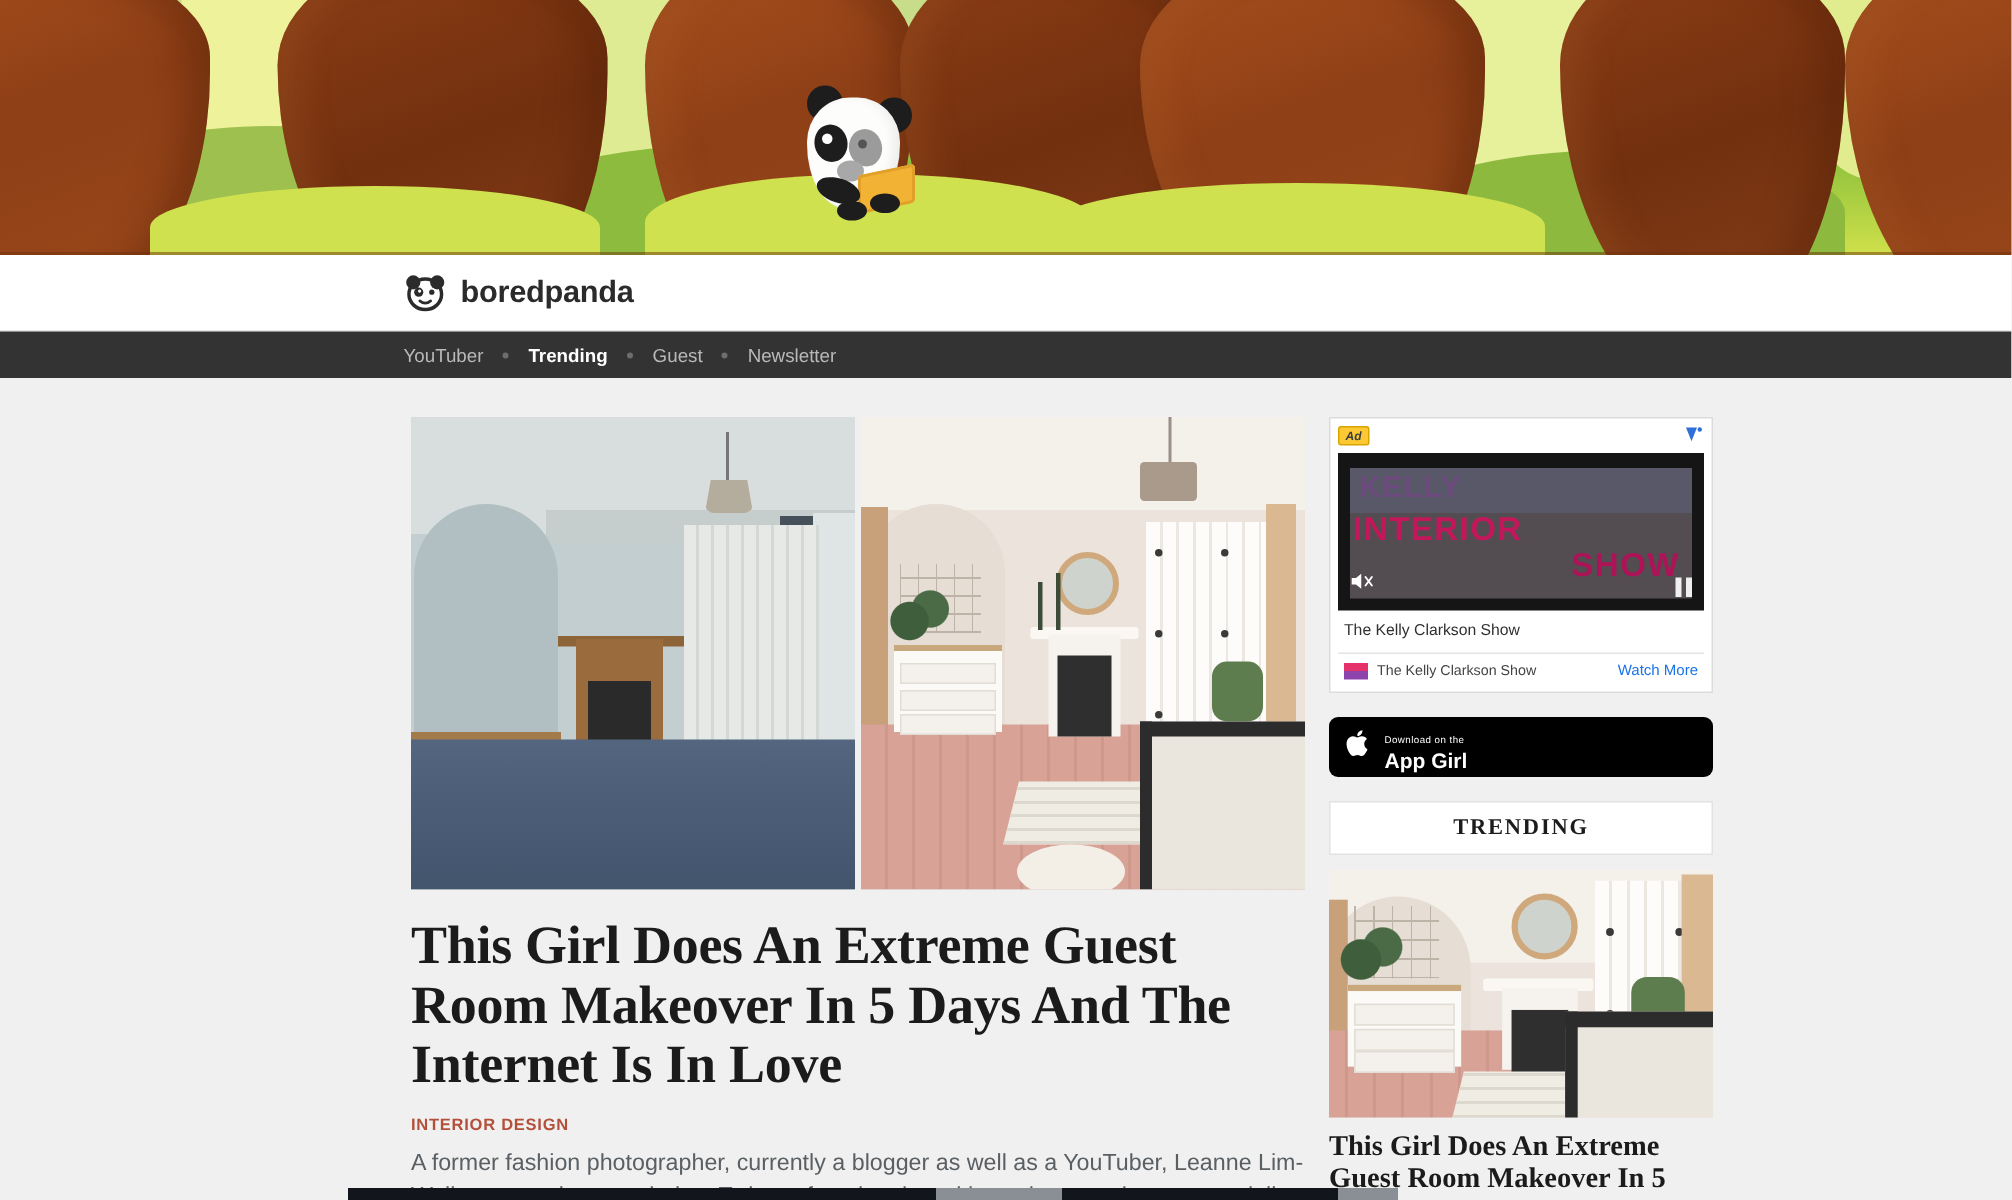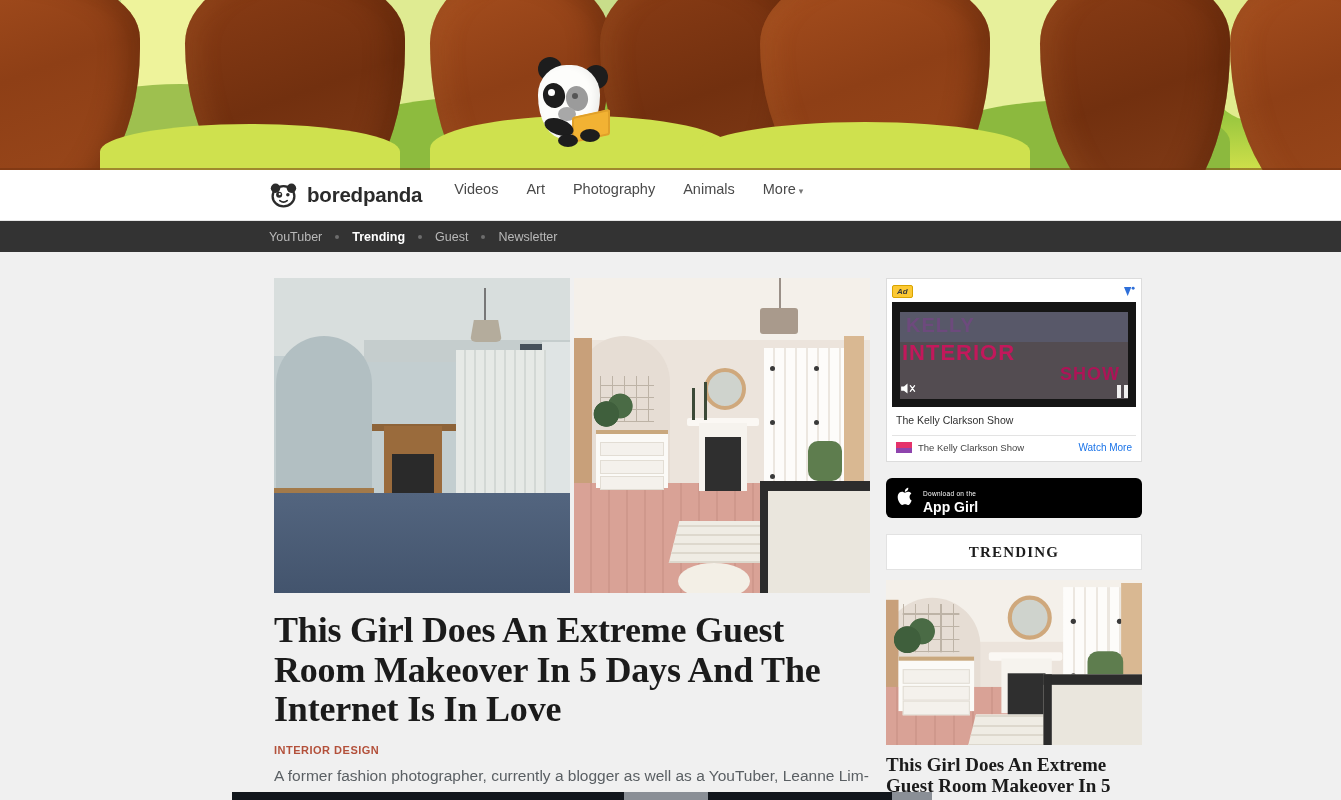--- a/index.html
+++ b/index.html
@@ -65,21 +65,21 @@
     position: absolute; left: 40px; top: 58px; width: 38px; height: 26px;
     background: #f2b233; border-radius: 3px; transform: skewY(-12deg);
     box-shadow: inset 0 0 0 2px #e0a02a;
   }
 
   
   .nav {
     height: 51px; background:#fff; border-bottom:1px solid #e7e7e7;
     display:flex; align-items:center;
   }
-  .nav-inner { width: 880px; margin-left: 269px; display:flex; align-items:flex-start; }
+  .nav-inner { width: 880px; margin-left: 269px; display:flex; align-items:flex-end; }
   .logo { display:flex; align-items:center; gap:9px; margin-right: 32px; cursor:pointer;}
   .logo-mark { width:29px; height:29px; }
   .logo-text { font-size: 20.5px; font-weight: 700; color:#2b2b2b; letter-spacing:-.2px; }
   .nav-links { display:flex; align-items:center; gap:28px; }
   .nav-link { font-size: 14.5px; color:#4a4a4a; cursor:pointer; white-space:nowrap; }
   .nav-link .caret { font-size:9px; margin-left:3px; color:#777; }
   .nav-right { display:flex; align-items:center; gap:14px; margin-left: 53px; }
   .search-btn { width:26px; height:26px; cursor:pointer; display:flex; align-items:center; justify-content:center;}
   .addpost {
     background:#e04524; color:#fff; border:none; border-radius:4px;
@@ -160,28 +160,28 @@
     font-family:"Liberation Serif", serif;
     font-size: 36px; line-height: 1.1; font-weight: 700; color:#1b1b1b;
     margin-top: 18px; letter-spacing:-.2px; cursor:pointer;
   }
   .art-cat { font-size: 11px; font-weight:700; color:#b3503a; letter-spacing:.5px; margin-top:14px; cursor:pointer; }
   .art-desc { font-size:15.5px; line-height:1.45; color:#5a5f63; margin-top:9px; }
 
   
   .sidebar { width: 256px; margin-left: 16px; }
   .ad-box { background:#fff; border:1px solid #dcdcdc; padding:5px; }
-  .ad-top { display:flex; align-items:center; justify-content:space-between; height:14px;font-style:italic; }
+  .ad-top { display:flex; align-items:flex-start; justify-content:space-between; height:14px;font-style:italic; }
   .ad-chip { background:#fcc934; color:#3c3c3c; font-size:8px; font-weight:700; padding:1px 4px; border-radius:2px; border:1px solid #d9a400;}
   .ad-x { display:flex; gap:2px; align-items:center; }
   .ad-video { position:relative; height:105px; background:#151515; margin-top:4px; overflow:hidden; }
   .ad-video .bar-top { position:absolute; left:8px; right:8px; top:10px; height:30px; background:#8f8fae; opacity:.55; }
   .ad-video .kelly { position:absolute; left:14px; top:12px; font-size:20px; font-weight:800; color:#6d4a7d; font-family:"Liberation Sans",sans-serif; letter-spacing:1px;}
   .ad-video .clarkson { position:absolute; left:10px; top:38px; font-size:22px; font-weight:800; color:#c2185b; letter-spacing:1px;}
-  .ad-video .show { position:absolute; right:16px; top:62px; font-size:18px; font-weight:800; color:#ad1457; letter-spacing:1px;}
+  .ad-video .show { position:absolute; right:16px; top:62px; font-size:22px; font-weight:800; color:#ad1457; letter-spacing:1px;}
   .ad-video .band { position:absolute; left:8px; right:8px; top:40px; bottom:8px; background:#b9a6b4; opacity:.38; }
   .ad-mute { position:absolute; left:7px; bottom:7px; color:#fff; font-size:15px; }
   .ad-pause { position:absolute; right:8px; bottom:9px; display:flex; gap:3px; }
   .ad-pause i { display:block; width:4px; height:13px; background:#efefef; }
   .ad-cap { font-size:10.5px; color:#303030; padding:7px 4px 9px; }
   .ad-foot { border-top:1px solid #e3e3e3; display:flex; align-items:center; justify-content:space-between; padding:6px 4px 3px; }
   .ad-foot-left { display:flex; align-items:center; gap:6px; }
   .ad-logo { width:16px; height:11px; background: linear-gradient(#e5326a 50%, #8e44ad 50%); }
   .ad-foot-txt { font-size:9.5px; color:#444; }
   .ad-watch { font-size:10px; color:#1a73e8; cursor:pointer; }
@@ -268,27 +268,20 @@
           <ellipse cx="20" cy="21" rx="15" ry="14" fill="none" stroke="#2b2b2b" stroke-width="3.2"></ellipse>
           <circle cx="14" cy="19" r="4.2" fill="#2b2b2b"></circle>
           <circle cx="14.8" cy="18" r="1.5" fill="#fff"></circle>
           <circle cx="26" cy="19" r="2.4" fill="#2b2b2b"></circle>
           <path d="M15 27 q5 4 10 0" stroke="#2b2b2b" stroke-width="2.4" fill="none" stroke-linecap="round"></path>
         </svg>
       </span>
       <span class="logo-text">boredpanda</span>
     </div>
 
-    <div class="nav-links">
-      <span class="nav-link"><span>Videos</span></span>
-      <span class="nav-link"><span>Art</span></span>
-      <span class="nav-link"><span>Photography</span></span>
-      <span class="nav-link"><span>Animals</span></span>
-      <span class="nav-link"><span>More</span><span class="caret">▾</span></span>
-    </div>
 
   </div>
 </div>
 
 <div class="subnav">
   <div class="subnav-inner">
     <span class="subnav-item">YouTuber</span>
     <span class="subnav-dot"></span>
     <span class="subnav-item active">Trending</span>
     <span class="subnav-dot"></span>

